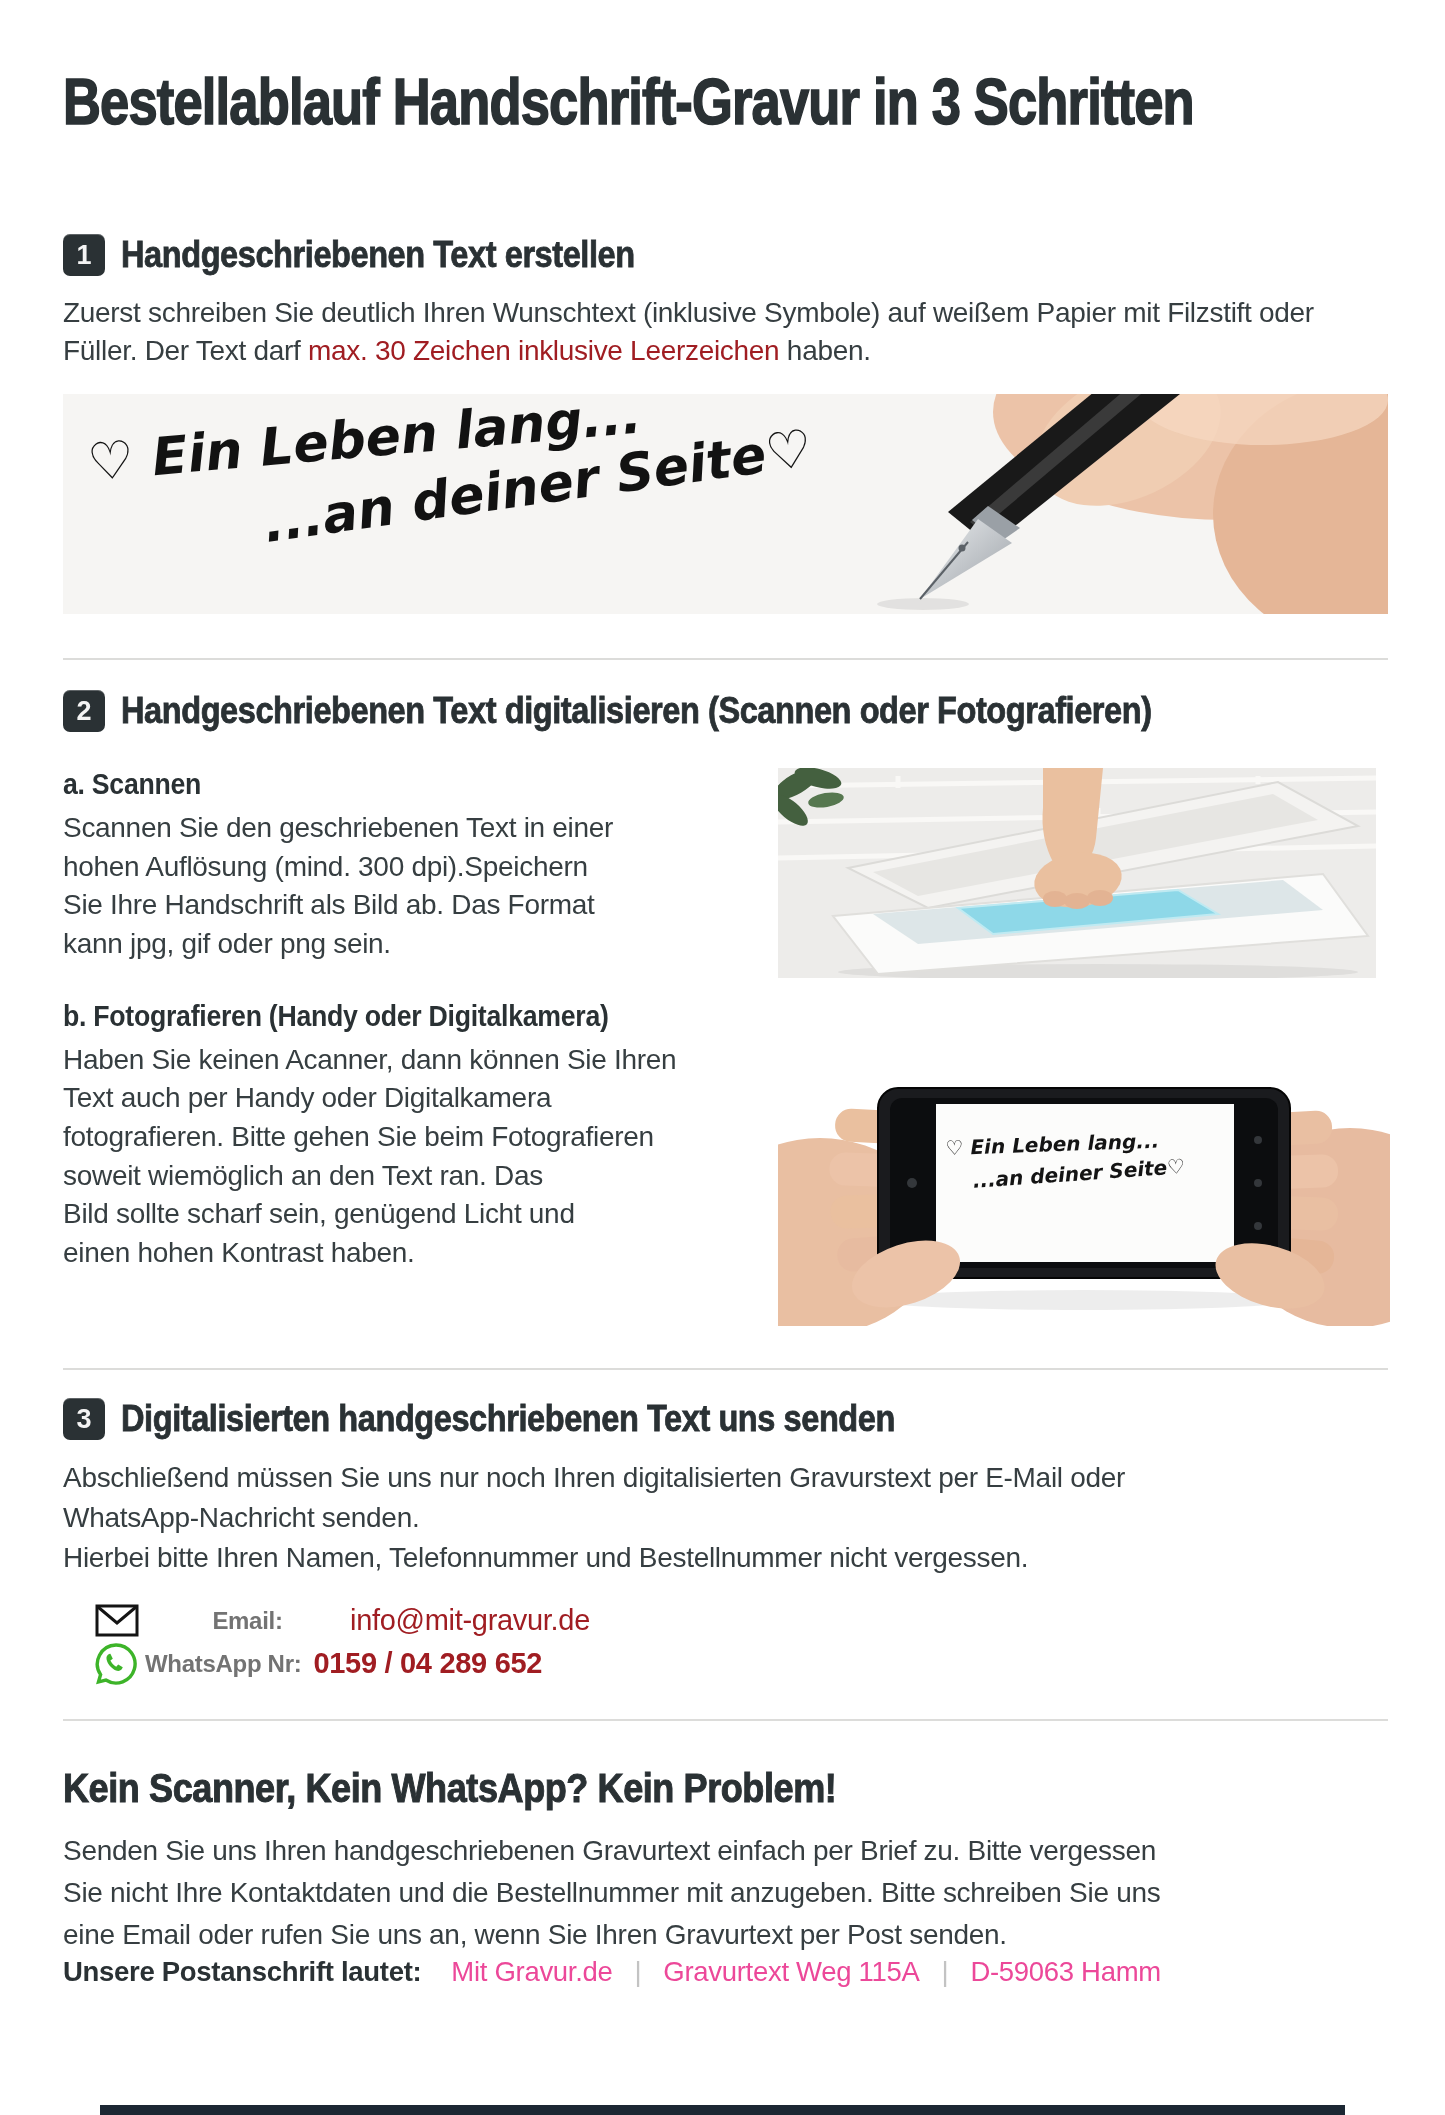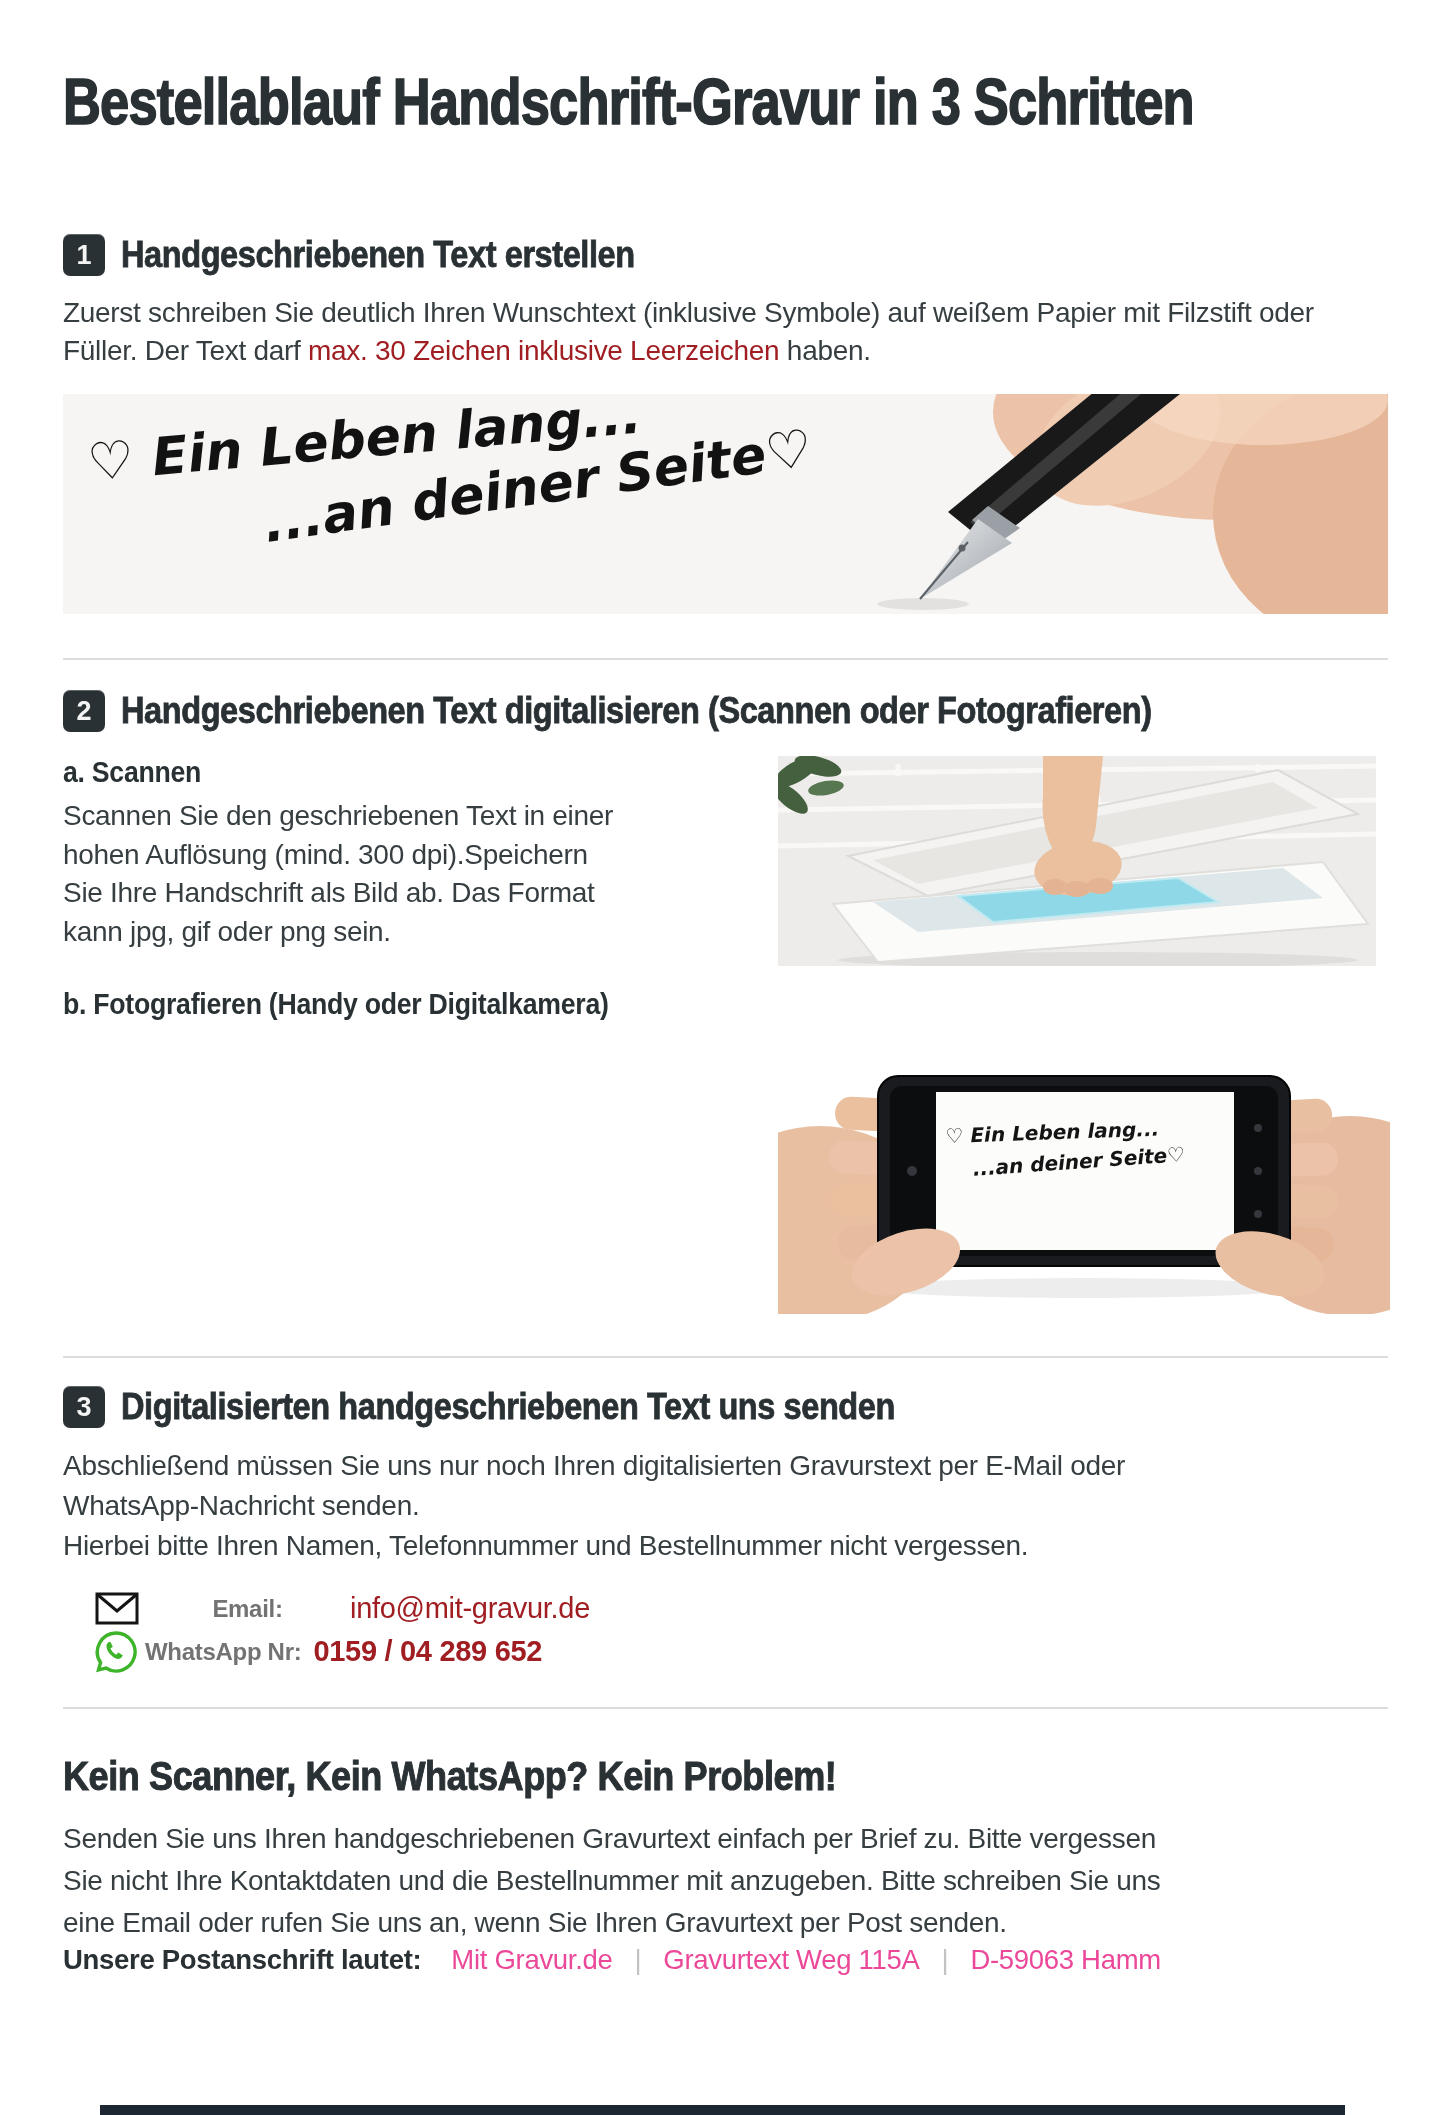--- a/index.html
+++ b/index.html
@@ -67,21 +67,21 @@
   .pen-photo{ position:absolute; right:0; top:0; }
   .handwriting{
     position:absolute; left:22px; top:38px;
     transform:rotate(-5deg); transform-origin:left top;
     font-family:"DejaVu Sans", sans-serif;
     font-style:italic; font-weight:700;
     font-size:52px; color:#121212; line-height:1.2;
   }
   .hw-l2{ display:inline-block; margin-left:170px; transform:rotate(-3deg); }
   
-  .columns{ display:flex; margin-top:24px; }
+  .columns{ display:flex; margin-top:36px; }
   .col-left{ width:690px; flex:0 0 690px; }
   .col-right{ margin-left:25px; width:613px; flex:0 0 613px; }
   .col-left .sub-heading.b{ margin-top:36px; }
   .col-left .para{ margin-top:8px; line-height:1.38; }
   .photo-frame{ position:relative; overflow:hidden; }
   .scanner-image{ width:598px; height:210px; }
   .phone-image{ width:612px; height:290px; margin-top:58px; }
   .phone-screen-text{
     position:absolute; left:168px; top:92px; width:290px;
     transform:rotate(-2deg);
@@ -167,20 +167,26 @@
   </div>
 
   <div class="columns">
     <div class="col-left">
       <div class="sub-heading">a. Scannen</div>
       <p class="para">Scannen Sie den geschriebenen Text in einer
 hohen Auflösung (mind. 300 dpi).Speichern
 Sie Ihre Handschrift als Bild ab. Das Format
 kann jpg, gif oder png sein.</p>
       <div class="sub-heading b">b. Fotografieren (Handy oder Digitalkamera)</div>
+      <p class="para">Haben Sie keinen Acanner, dann können Sie Ihren
+Text auch per Handy oder Digitalkamera
+fotografieren. Bitte gehen Sie beim Fotografieren
+soweit wiemöglich an den Text ran. Das
+Bild sollte scharf sein, genügend Licht und
+einen hohen Kontrast haben.</p>
     </div>
     <div class="col-right">
 
       <div class="photo-frame scanner-image">
         <svg width="598" height="210" viewBox="0 0 598 210">
           <rect width="598" height="210" fill="#edecea"></rect>
           <g stroke="#f9f8f6" stroke-width="5">
             <line x1="0" y1="18" x2="598" y2="10"></line>
             <line x1="0" y1="54" x2="598" y2="44"></line>
             <line x1="0" y1="90" x2="598" y2="78"></line>

